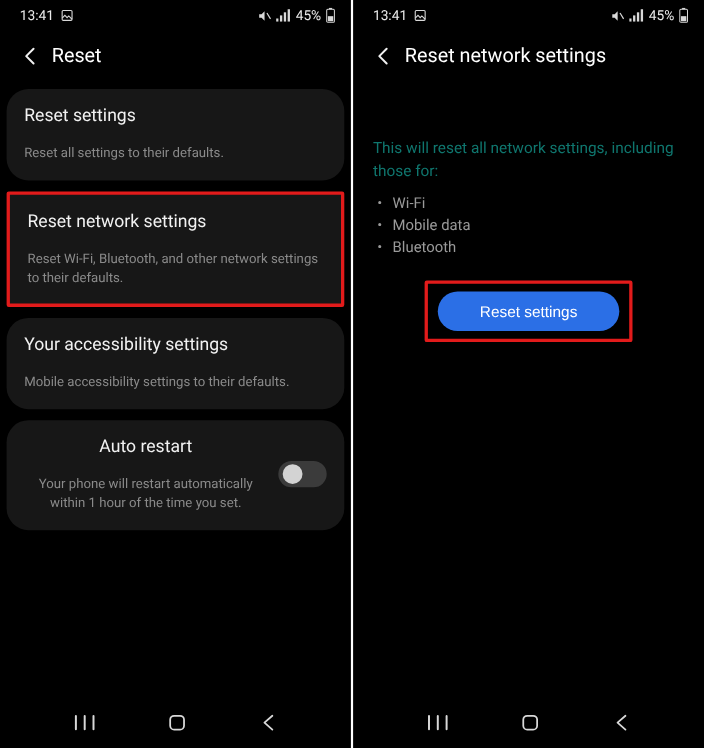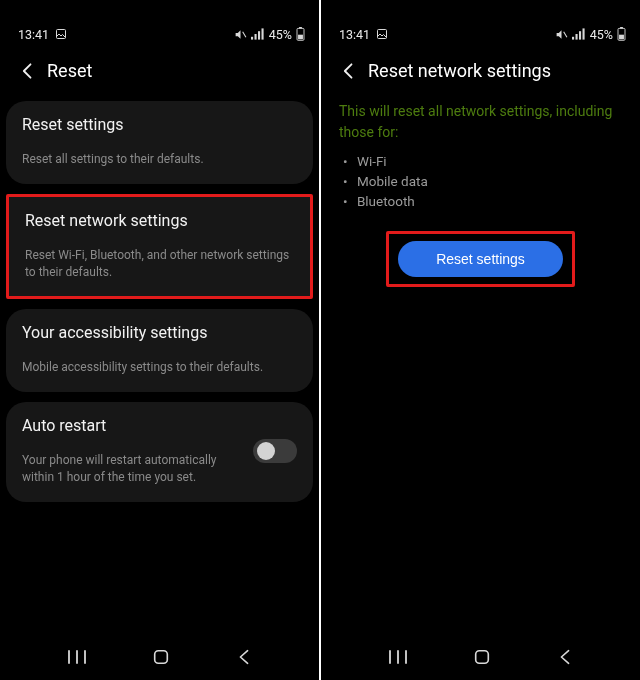--- a/index.html
+++ b/index.html
@@ -17,21 +17,20 @@
       overflow: hidden;
     }
     .gap { width: 2px; height: 680px; background: #fff; }
     
     .status-bar {
       height: 28px;
       display: flex; align-items: center; justify-content: space-between;
       padding: 0 14px 0 18px;
       font-size: 12.5px;
       color: #eaeaea;
-      margin-top: 20px;
     }
     .status-left { display: flex; align-items: center; gap: 6px; }
     .status-right { display: flex; align-items: center; gap: 4px; }
     .sb-icon { display: inline-flex; }
     
     .header {
       display: flex; align-items: center; gap: 9px;
       padding: 12px 18px 20px 18px;
     }
     .back-arrow { display: flex; align-items: center; }
@@ -42,35 +41,36 @@
     .cards { display: flex; flex-direction: column; gap: 10px; padding: 0 6px; }
     .card {
       background: #171717;
       border-radius: 20px;
       padding: 14px 16px 16px 16px;
       position: relative;
     }
     .card-title { color: #f2f2f2; font-size: 16px; margin-bottom: 4px; }
     .card-sub { color: #8a8a8a; font-size: 12px; line-height: 1.4; margin-top: 17px; }
     .highlight-box { border: 3px solid #e21b1b; border-radius: 2px; }
-    .toggle-row { display: flex; align-items: center; justify-content: space-between; gap: 10px; }
+    .toggle-row { display: flex; align-items: center; justify-content: space-between; gap: 10px; text-align: center; }
     .toggle-text { flex: 1; }
     .toggle {
       width: 44px; height: 24px; border-radius: 14px;
       background: #3b3b3b; position: relative; flex-shrink: 0;
       display: inline-block;
     }
     .toggle::after {
       content: ''; position: absolute; width: 18px; height: 18px;
       border-radius: 50%; background: #d3d3d3; top: 3px; left: 4px;
     }
     
     .desc {
-      color: #4d7c0f; font-size: 14px; line-height: 1.5;
+      color: #0f766e; font-size: 14px; line-height: 1.5;
       padding: 0 18px 10px 18px;
+      margin-top: 44px;
     }
     .bullets { padding: 0 18px 16px 34px; color: #9a9a9a; font-size: 13.5px; }
     .bullets li { list-style: none; margin-bottom: 4px; }
     .bullets li::before { content: '• '; margin-left: -12px; margin-right: 6px; }
     .btn-wrap {
       display: flex; justify-content: center;
       margin: 2px 50px 0 50px;
     }
     .btn-highlight {
       border: 3px solid #e21b1b;

